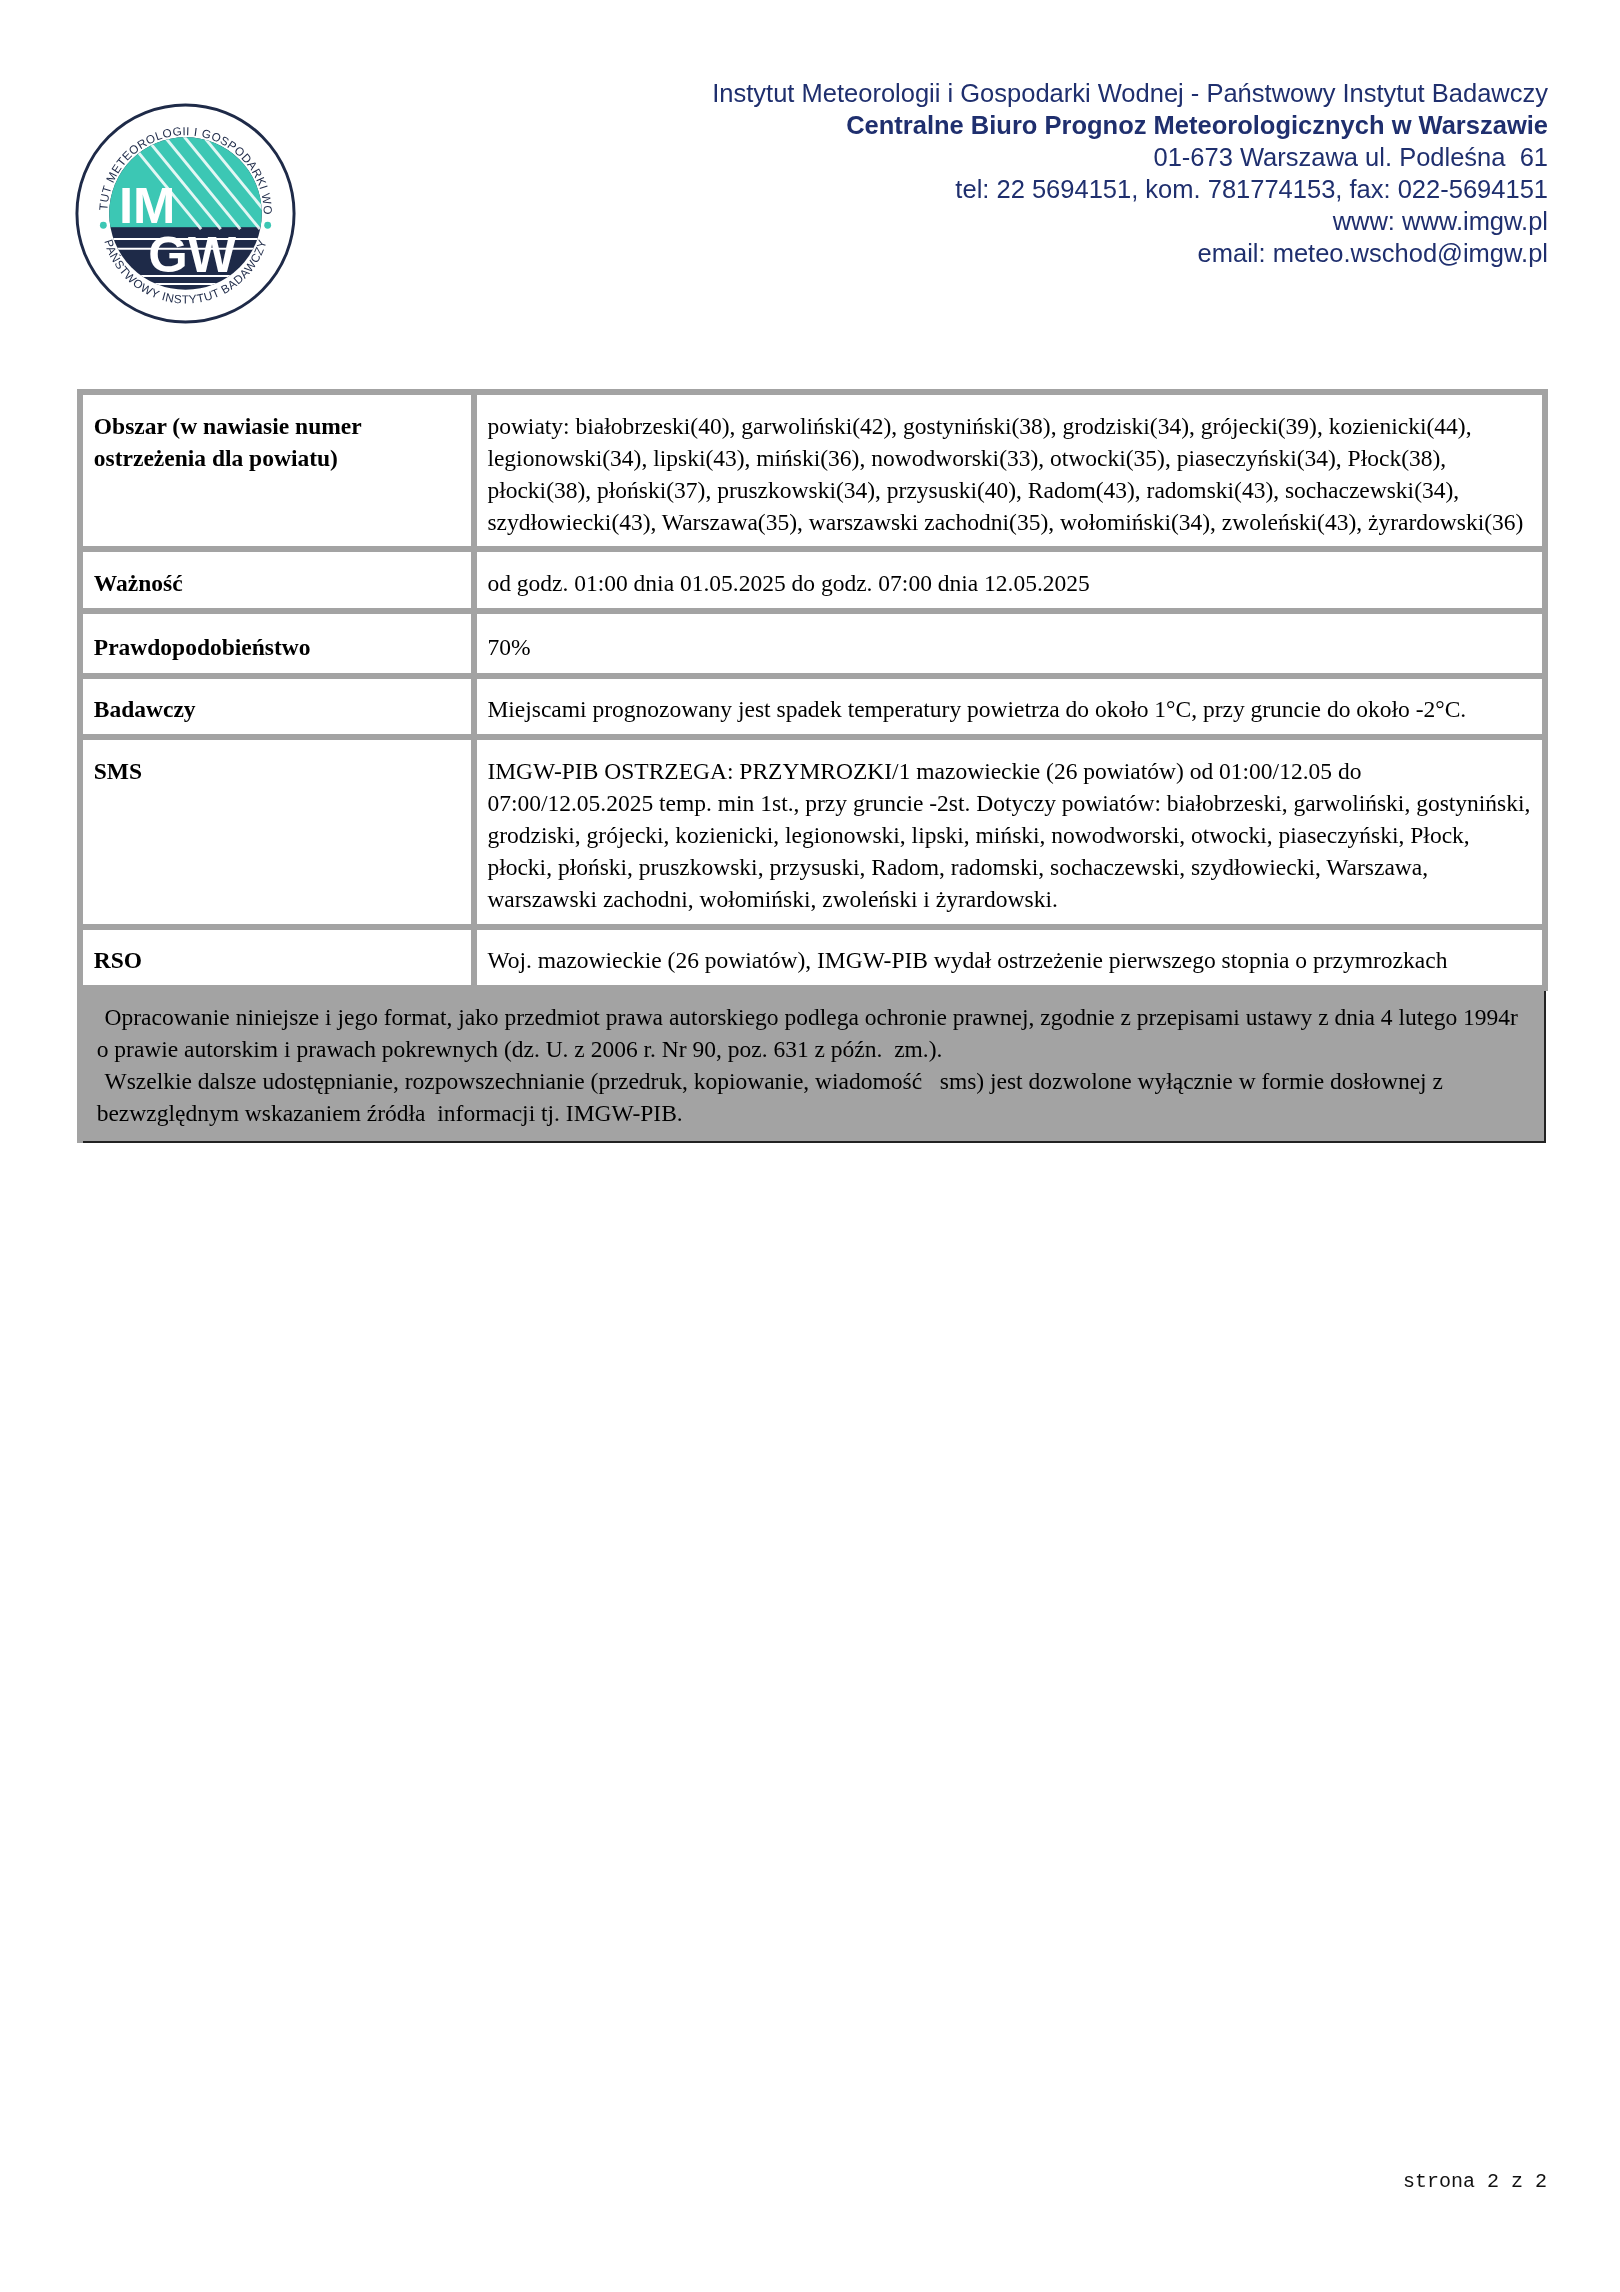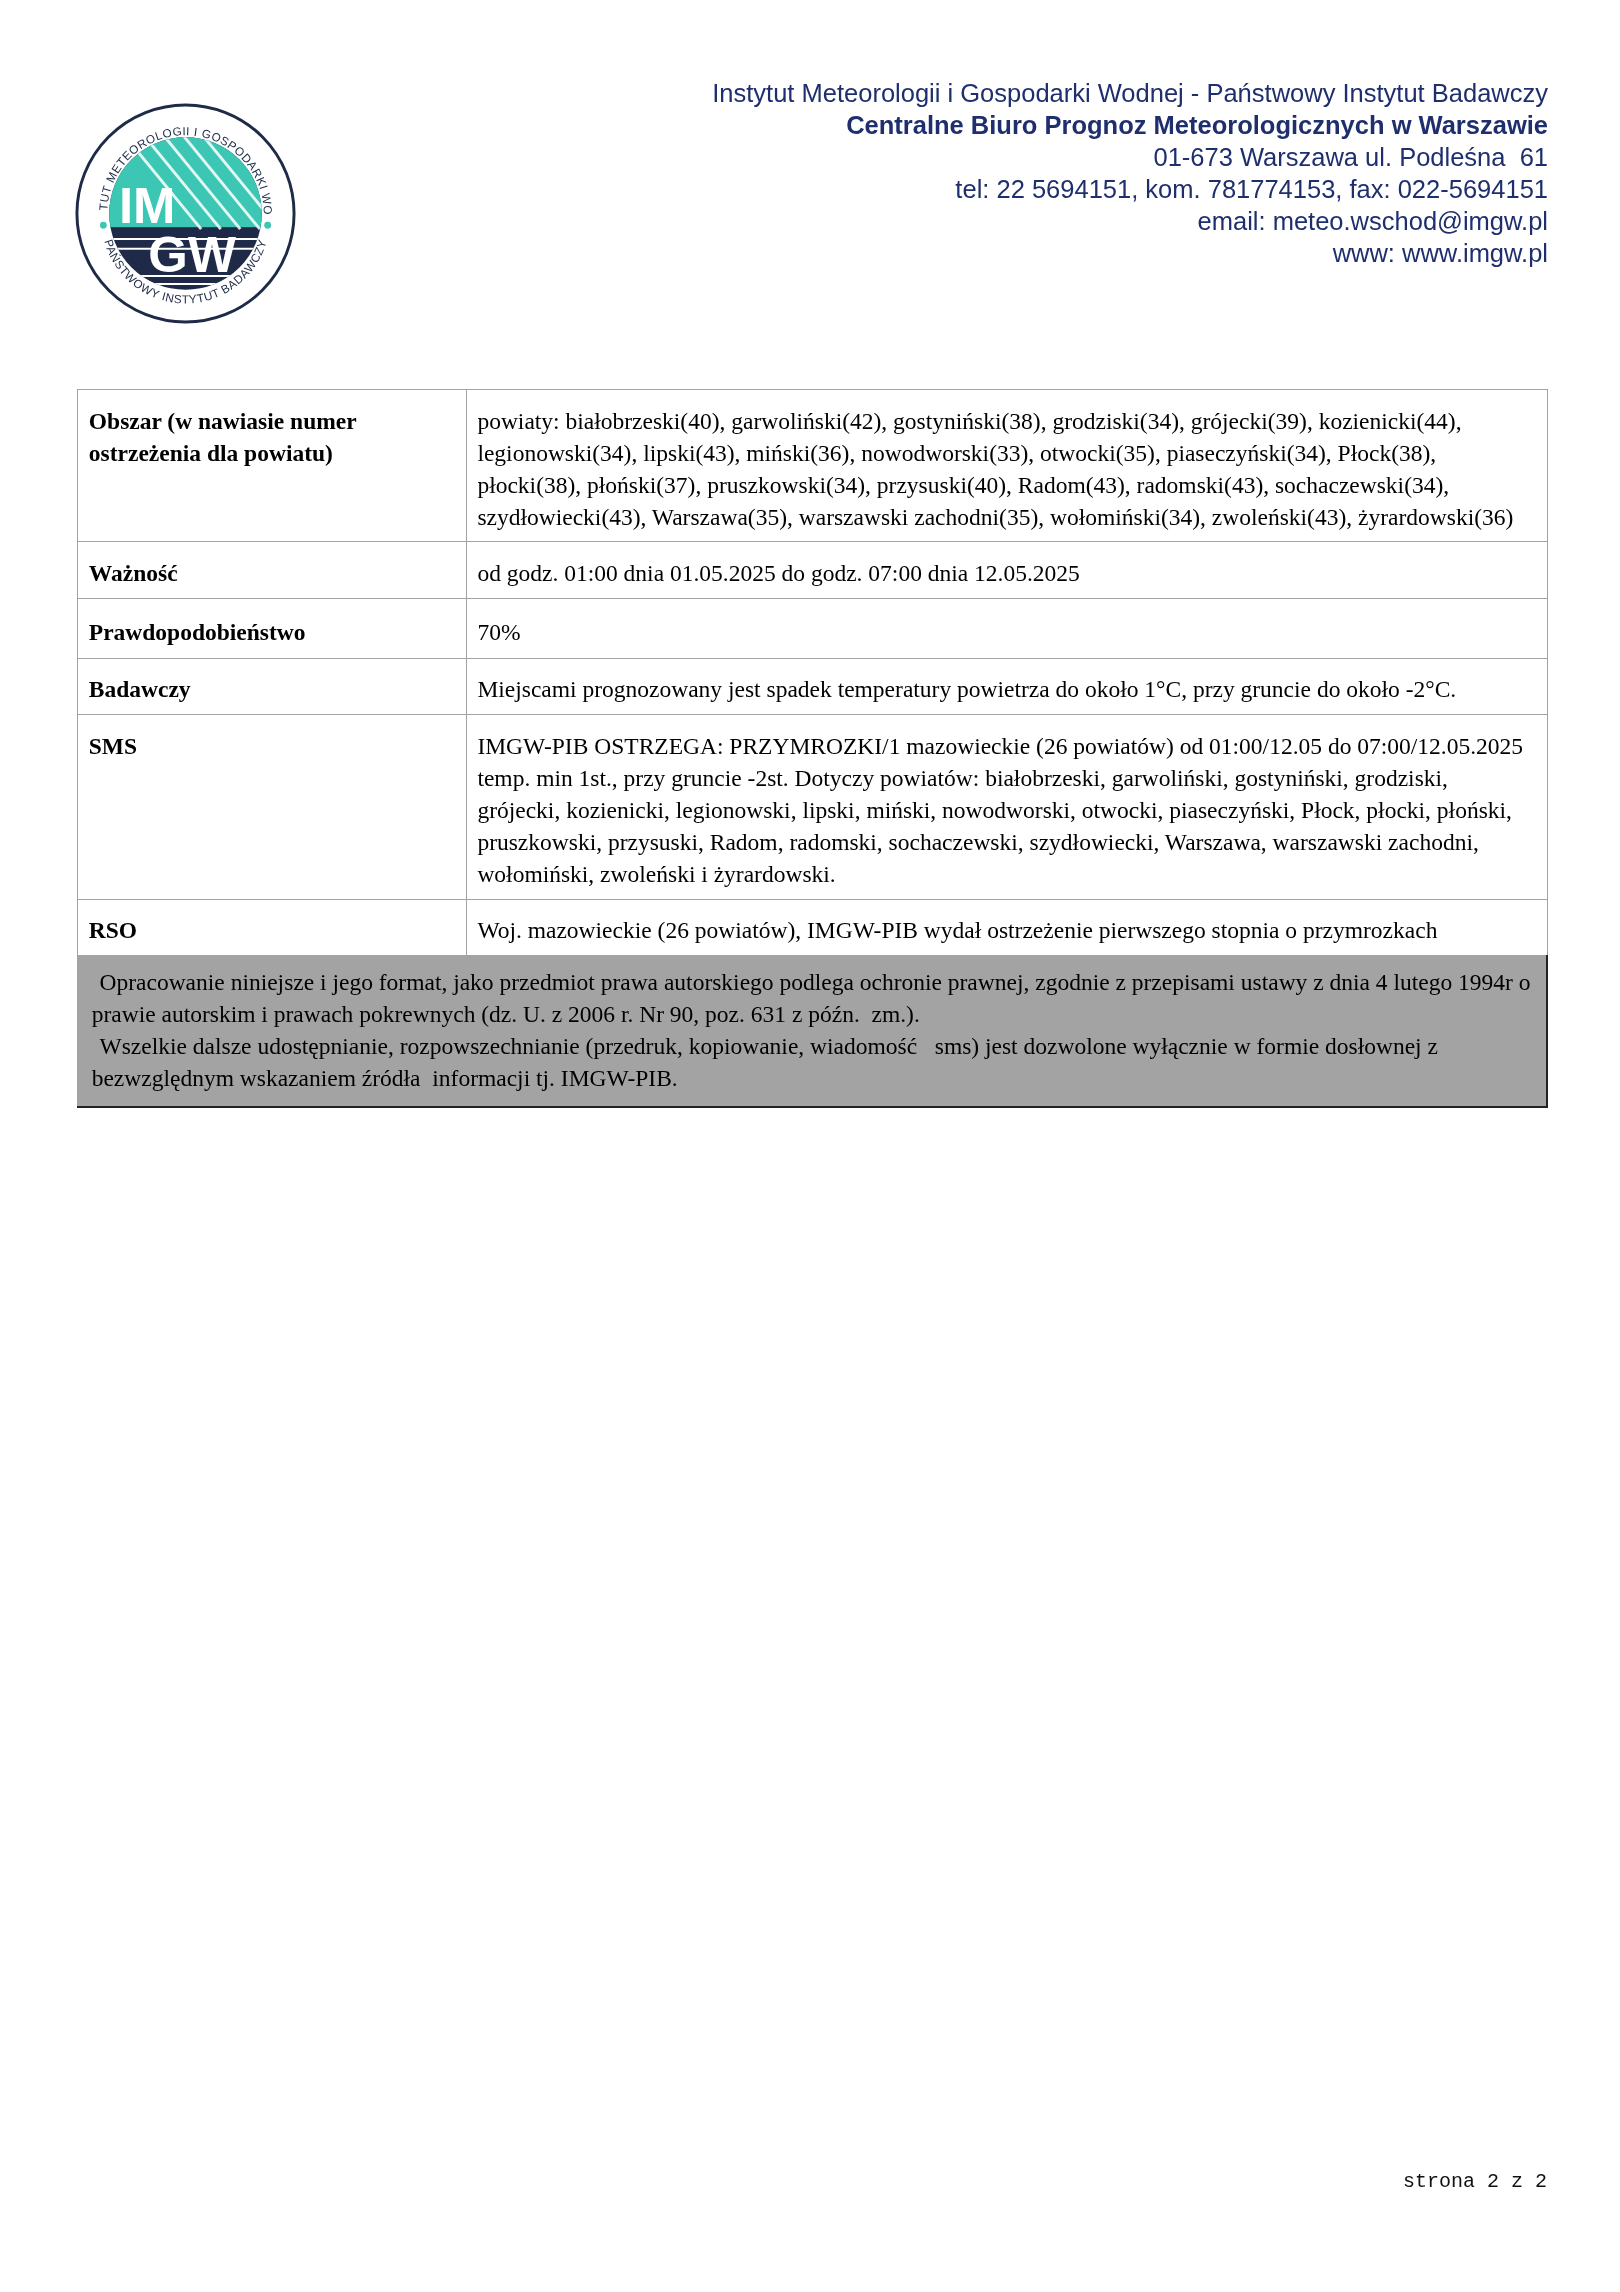--- a/index.html
+++ b/index.html
@@ -13,21 +13,21 @@
     font-family: "Liberation Sans", sans-serif; font-size: 25.5px; line-height: 32px;
   }
   .header-info .bold { font-weight: bold; }
   .header-info div { white-space: nowrap; }
 
   table.warning {
     position: absolute; left: 77px; top: 389px; width: 1471px;
     border-collapse: collapse;
     font-family: "Liberation Serif", serif; font-size: 23.5px; line-height: 32px; color: #000;
   }
-  table.warning td { border: 1px solid #a3a3a3; vertical-align: top; padding: 14.7px 10.8px 8.8px 10.8px; }
+  table.warning td { border: 6px solid #a3a3a3; vertical-align: top; padding: 14.7px 10.8px 8.8px 10.8px; }
   table.warning td.label { width: 366px; font-weight: bold; }
   table.warning td.label.obszar { line-height: 32px; }
   table.warning td.value { border-left: 1px solid #000; }
   table.warning tr.r-ok td { padding-top: 17px; padding-bottom: 9.8px; }
   table.warning tr.footer td {
     background: #a3a3a3; padding: 9.8px 11.8px 11.8px 13.7px;
     border-right: 2.9px solid #222; border-bottom: 2.9px solid #222;
   }
   .fp { text-indent: 7.8px; }
 
@@ -82,22 +82,22 @@
     <circle cx="30" cy="126" r="3.5" fill="#3cc7b4"></circle>
     <circle cx="198" cy="126" r="3.5" fill="#3cc7b4"></circle>
   </svg>
 </div>
 
 <div class="header-info">
   <div>Instytut Meteorologii i Gospodarki Wodnej - Państwowy Instytut Badawczy</div>
   <div class="bold">Centralne Biuro Prognoz Meteorologicznych w Warszawie</div>
   <div style="white-space: pre;">01-673 Warszawa ul. Podleśna  61</div>
   <div>tel: 22 5694151, kom. 781774153, fax: 022-5694151</div>
+  <div>www: www.imgw.pl</div>
   <div>email: meteo.wschod@imgw.pl</div>
-  <div>www: www.imgw.pl</div>
 </div>
 
 <table class="warning">
   <tbody>
       <tr>
     <td class="label obszar">Obszar (w nawiasie numer ostrzeżenia dla powiatu)</td>
     <td class="value">powiaty: białobrzeski(40), garwoliński(42), gostyniński(38), grodziski(34), grójecki(39), kozienicki(44), legionowski(34), lipski(43), miński(36), nowodworski(33), otwocki(35), piaseczyński(34), Płock(38), płocki(38), płoński(37), pruszkowski(34), przysuski(40), Radom(43), radomski(43), sochaczewski(34), szydłowiecki(43), Warszawa(35), warszawski zachodni(35), wołomiński(34), zwoleński(43), żyrardowski(36)</td>
   </tr>
   <tr>
     <td class="label">Ważność</td>

